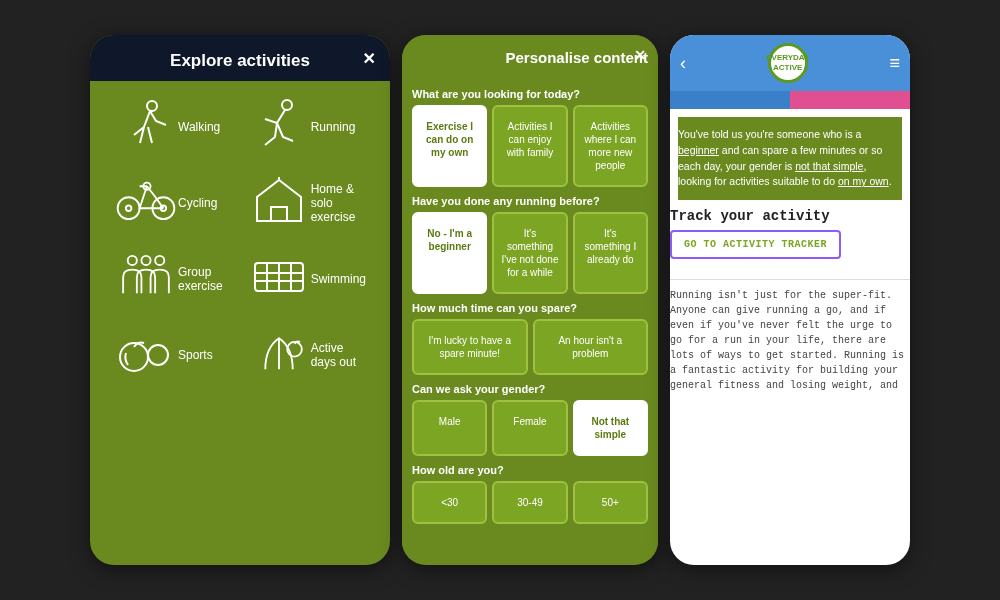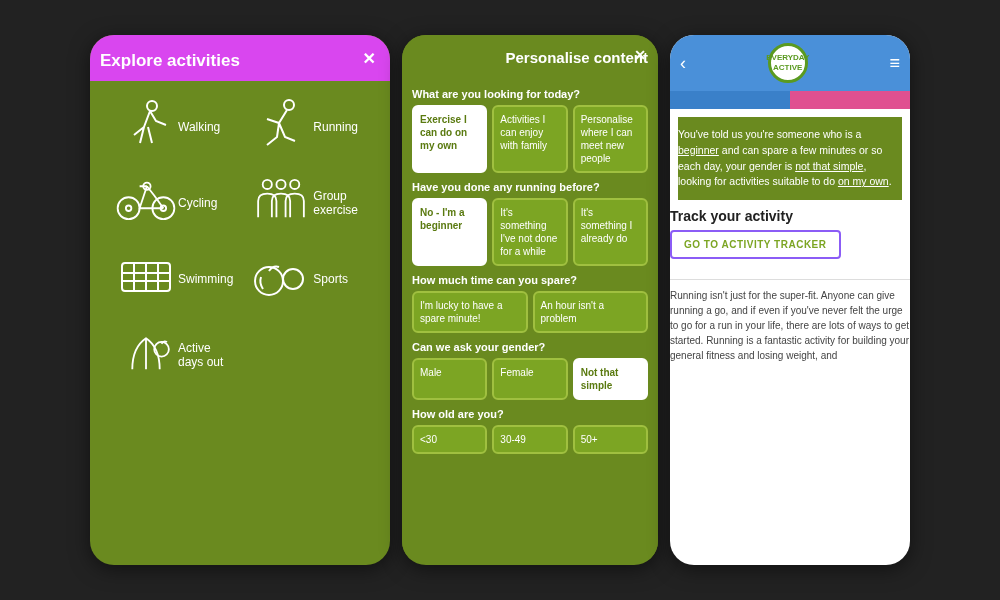--- a/index.html
+++ b/index.html
@@ -26,22 +26,23 @@
       overflow: hidden;
       position: relative;
       box-shadow: 0 4px 20px rgba(0,0,0,0.5);
     }
     .phone-1 { width: 300px; height: 530px; background: #6a8a1f; }
     .phone-2 { width: 256px; height: 530px; background: #6a8a1f; }
     .phone-3 { width: 240px; height: 530px; background: #fff; }
 
     
     .p1-header {
-      background: #d946ef;
-      color: #fff;
+      background: #0f172a;
+      color: #fff;
+      text-align: center;
       padding: 16px 10px 10px;
       font-size: 17px;
       font-weight: bold;
       position: relative;
     }
     .p1-close {
       position: absolute;
       right: 14px;
       top: 14px;
       color: #fff;
@@ -107,22 +108,23 @@
     .p2-options {
       display: flex;
       gap: 5px;
       flex-wrap: wrap;
     }
     .p2-btn {
       background: #7ca523;
       color: #fff;
       border: 2px solid #a0c040;
       border-radius: 6px;
-      padding: 6px 6px;
+      padding: 13px 6px;
       font-size: 10px;
+      text-align: center;
       cursor: pointer;
       min-width: 66px;
       flex: 1;
       line-height: 1.3;
     }
     .p2-btn.selected {
       background: #fff;
       color: #5a7a10;
       border-color: #fff;
       font-weight: bold;
@@ -164,20 +166,21 @@
       color: #fff;
       padding: 10px 0;
       font-size: 10.5px;
       line-height: 1.5;
       margin: 8px;
     }
     .p3-info-box u { text-decoration: underline; }
     .p3-body {
       background: #fff;
       overflow-y: auto;
+      font-family: Liberation Mono, monospace;
     }
     .p3-track-title {
       font-size: 14px;
       font-weight: bold;
       color: #222;
       margin-bottom: 6px;
     }
     .p3-track-text {
       font-size: 10px;
       color: #444;
@@ -243,20 +246,30 @@
             <circle cx="54" cy="34" r="12"></circle>
             <circle cx="16" cy="34" r="3"></circle>
             <circle cx="54" cy="34" r="3"></circle>
             <path d="M36 10 L28 34 L54 34 M36 10 L44 20 L54 34 M36 10 L28 10"></path>
             <ellipse cx="36" cy="10" rx="4" ry="4"></ellipse>
           </svg>
         </div>
         <span>Cycling</span>
       </div>
 
+      <div class="p1-item">
+        <div class="p1-icon">
+          <svg viewBox="0 0 64 50" width="64" height="50">
+            <path d="M32 5 L10 22 L10 46 L54 46 L54 22 Z"></path>
+            <rect x="24" y="32" width="16" height="14"></rect>
+            <path d="M32 5 L32 2"></path>
+          </svg>
+        </div>
+        <span>Home &amp; solo exercise</span>
+      </div>
 
       <div class="p1-item">
         <div class="p1-icon">
           <svg viewBox="0 0 70 50" width="70" height="50">
             <ellipse cx="20" cy="8" rx="5" ry="5"></ellipse>
             <ellipse cx="35" cy="8" rx="5" ry="5"></ellipse>
             <ellipse cx="50" cy="8" rx="5" ry="5"></ellipse>
             <path d="M10 44 L10 26 Q10 18 20 18 Q30 18 30 26 L30 44"></path>
             <path d="M25 44 L25 26 Q25 18 35 18 Q45 18 45 26 L45 44"></path>
             <path d="M40 44 L40 26 Q40 18 50 18 Q60 18 60 26 L60 44"></path>
@@ -310,21 +323,21 @@
     <div class="p2-header">
       <span>Personalise content</span>
       <span class="p2-close">✕</span>
     </div>
     <div class="p2-body">
 
       <div class="p2-question">What are you looking for today?</div>
       <div class="p2-options">
         <div class="p2-btn selected">Exercise I can do on my own</div>
         <div class="p2-btn">Activities I can enjoy with family</div>
-        <div class="p2-btn">Personalise where I can meet new people</div>
+        <div class="p2-btn">Activities where I can more new people</div>
       </div>
 
       <div class="p2-question">Have you done any running before?</div>
       <div class="p2-options">
         <div class="p2-btn selected">No - I'm a beginner</div>
         <div class="p2-btn">It's something I've not done for a while</div>
         <div class="p2-btn">It's something I already do</div>
       </div>
 
       <div class="p2-question">How much time can you spare?</div>

